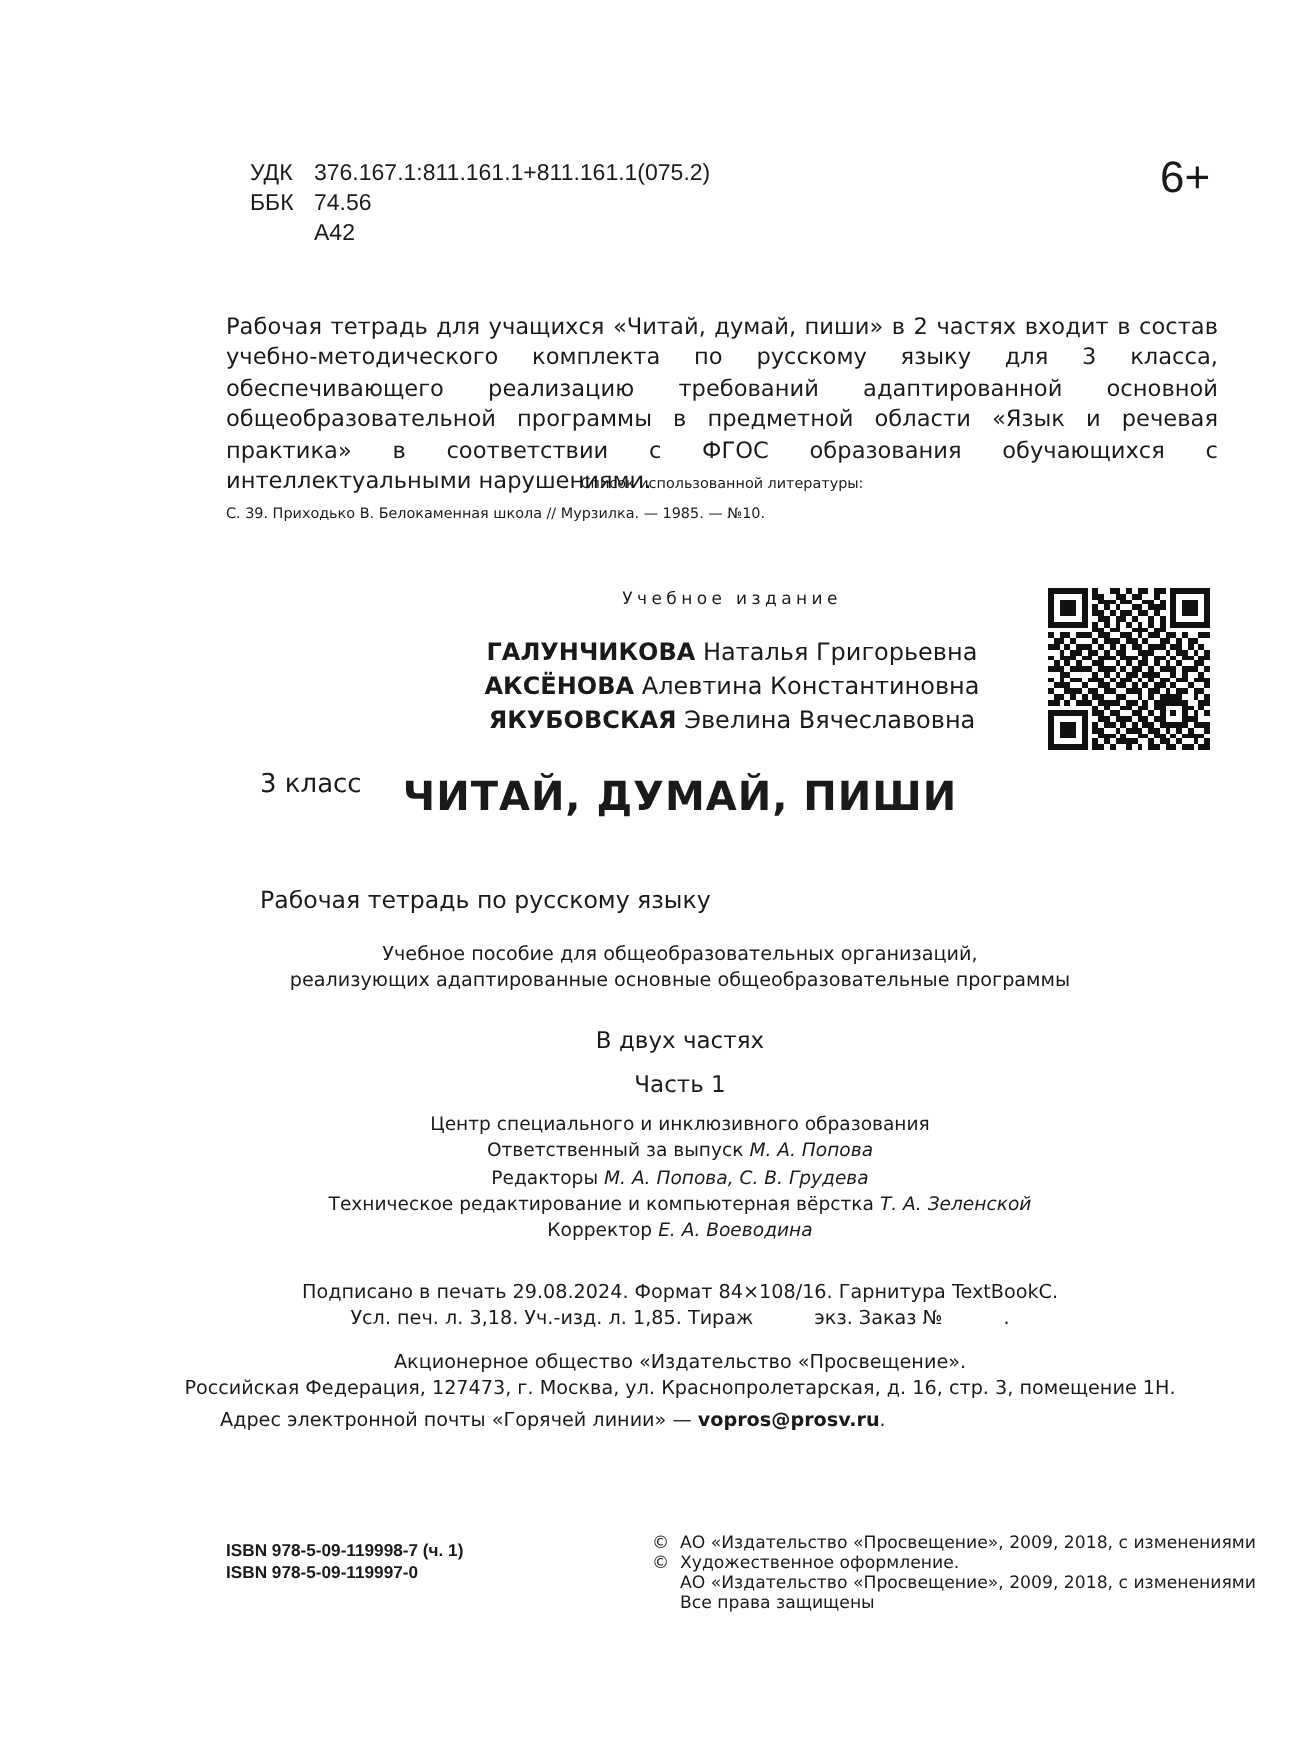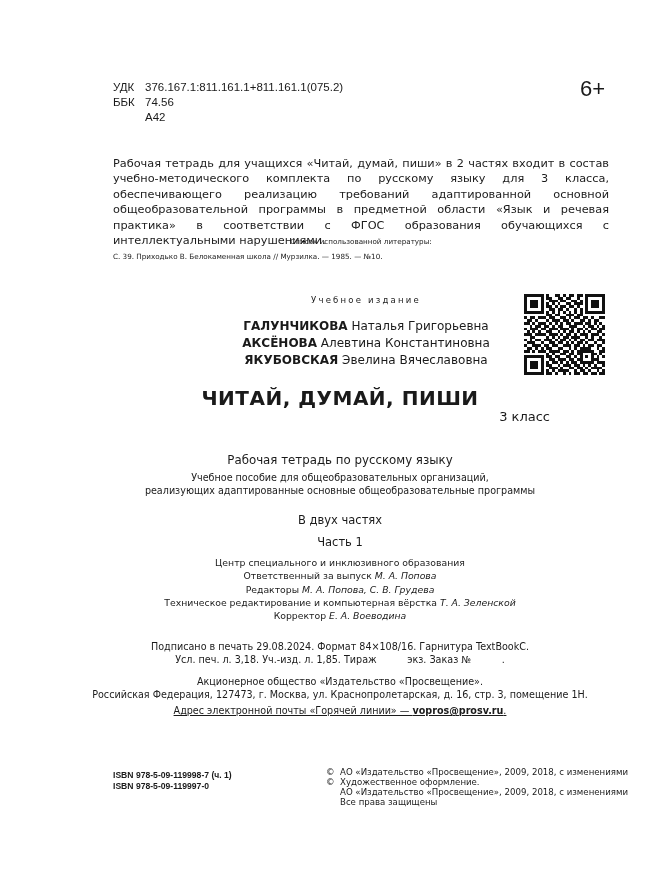--- a/index.html
+++ b/index.html
@@ -1,44 +1,44 @@
 <!DOCTYPE html>
 <html><head>
 <meta charset="utf-8">
 <style>
   html, body { margin: 0; padding: 0; background: #ffffff; }
   body { width: 650px; height: 869px; position: relative; overflow: hidden;
          font-family: "DejaVu Sans", sans-serif; color: #1a1a1a; }
   .abs { position: absolute; }
   .udk { left: 113px; top: 80px; font-size: 11.5px; line-height: 15px; font-family: "Liberation Sans", sans-serif; }
   .udk .row { white-space: nowrap; }
-  .udk .lbl { display: inline-block; width: 32px; }
+  .udk .lbl { display: inline-block; width: 32px; margin-left: 12px; }
   .age { left: 580px; top: 76px; font-size: 22px; font-family: "Liberation Sans", sans-serif; }
   .annot { left: 113px; top: 156px; width: 496px; font-size: 11.3px; line-height: 15.4px; text-align: justify; }
   .annot p { margin: 0; text-align-last: left; }
   .lit-title { left: 113px; top: 237px; width: 496px; text-align: center; font-size: 7.2px; }
   .lit { left: 113px; top: 252px; font-size: 7.2px; line-height: 10px; }
   .edition { left: 236px; top: 295px; width: 260px; text-align: center; font-size: 8.5px; letter-spacing: 2.2px; }
   .authors { left: 236px; top: 318px; width: 260px; text-align: center; font-size: 12px; line-height: 17px; }
   .authors .sur { font-weight: bold; }
   .qr { left: 524px; top: 294px; width: 81px; height: 81px; display: grid;
         grid-template-columns: repeat(29, 1fr); grid-template-rows: repeat(29, 1fr); }
   .qr i { display: block; }
   .qr i.b { background: #111; }
   .title { left: 130px; top: 386px; width: 420px; text-align: center; font-size: 20px; font-weight: bold; letter-spacing: 0.5px; }
-  .grade { left: 130px; top: 409px; width: 420px; text-align: right; font-size: 13px; }
-  .subtitle { left: 130px; top: 443px; width: 420px; text-align: center; font-size: 11.8px; margin-top: 10px; }
+  .grade { left: 130px; top: 385px; width: 420px; text-align: left; font-size: 13px; }
+  .subtitle { left: 130px; top: 443px; width: 420px; text-align: left; font-size: 11.8px; }
   .manual { left: 110px; top: 471px; width: 460px; text-align: center; font-size: 9.6px; line-height: 13px; }
   .parts { left: 130px; top: 513px; width: 420px; text-align: center; font-size: 11.5px; }
   .part1 { left: 130px; top: 535px; width: 420px; text-align: center; font-size: 11.5px; }
   .credits { left: 130px; top: 556px; width: 420px; text-align: center; font-size: 9.3px; line-height: 13.3px; }
   .credits .name { font-style: italic; }
   .imprint { left: 110px; top: 640px; width: 460px; text-align: center; font-size: 9.6px; line-height: 13px; }
   .publisher { left: 110px; top: 675px; width: 460px; text-align: center; font-size: 9.6px; line-height: 13px; }
-  .hotline { left: 110px; top: 705px; width: 460px; text-align: center; font-size: 9.6px; text-decoration: underline; }
+  .hotline { left: 110px; top: 705px; width: 460px; font-size: 9.6px; }
   .hotline b { font-weight: bold; }
   .isbn { left: 113px; top: 770px; font-size: 8.6px; line-height: 10.5px; font-weight: bold; font-family: "Liberation Sans", sans-serif; }
   .copy { left: 326px; top: 767px; font-size: 8.6px; line-height: 10px; }
   .copy .row { white-space: nowrap; }
   .copy .sym { display: inline-block; width: 14px; }
 </style>
 </head>
 <body>
 
 <div class="abs udk">

